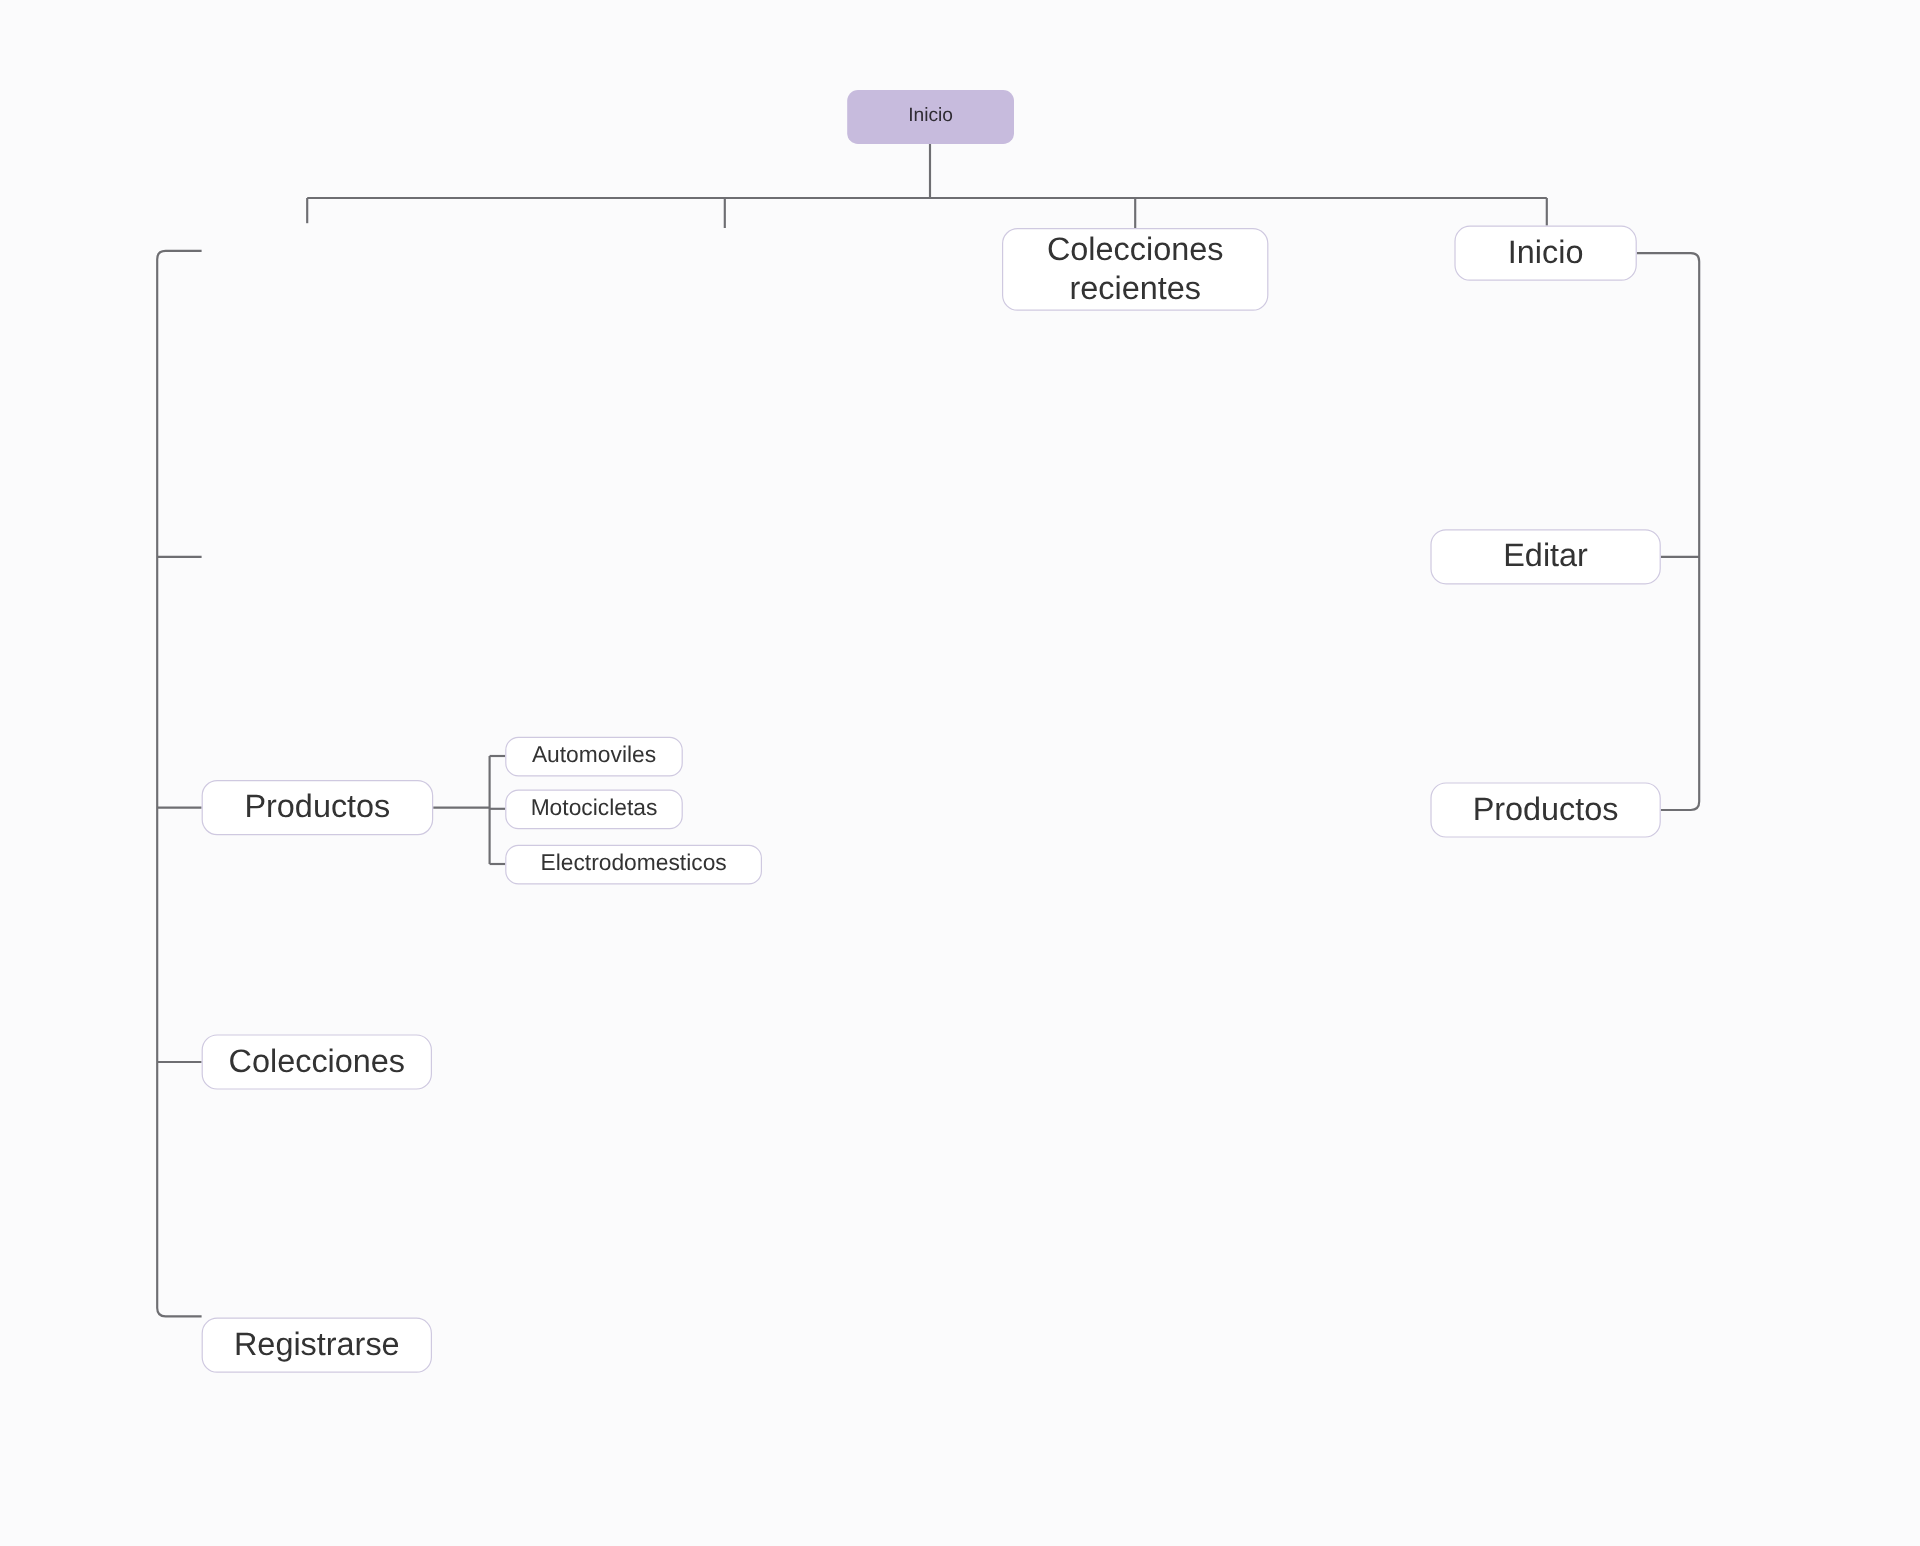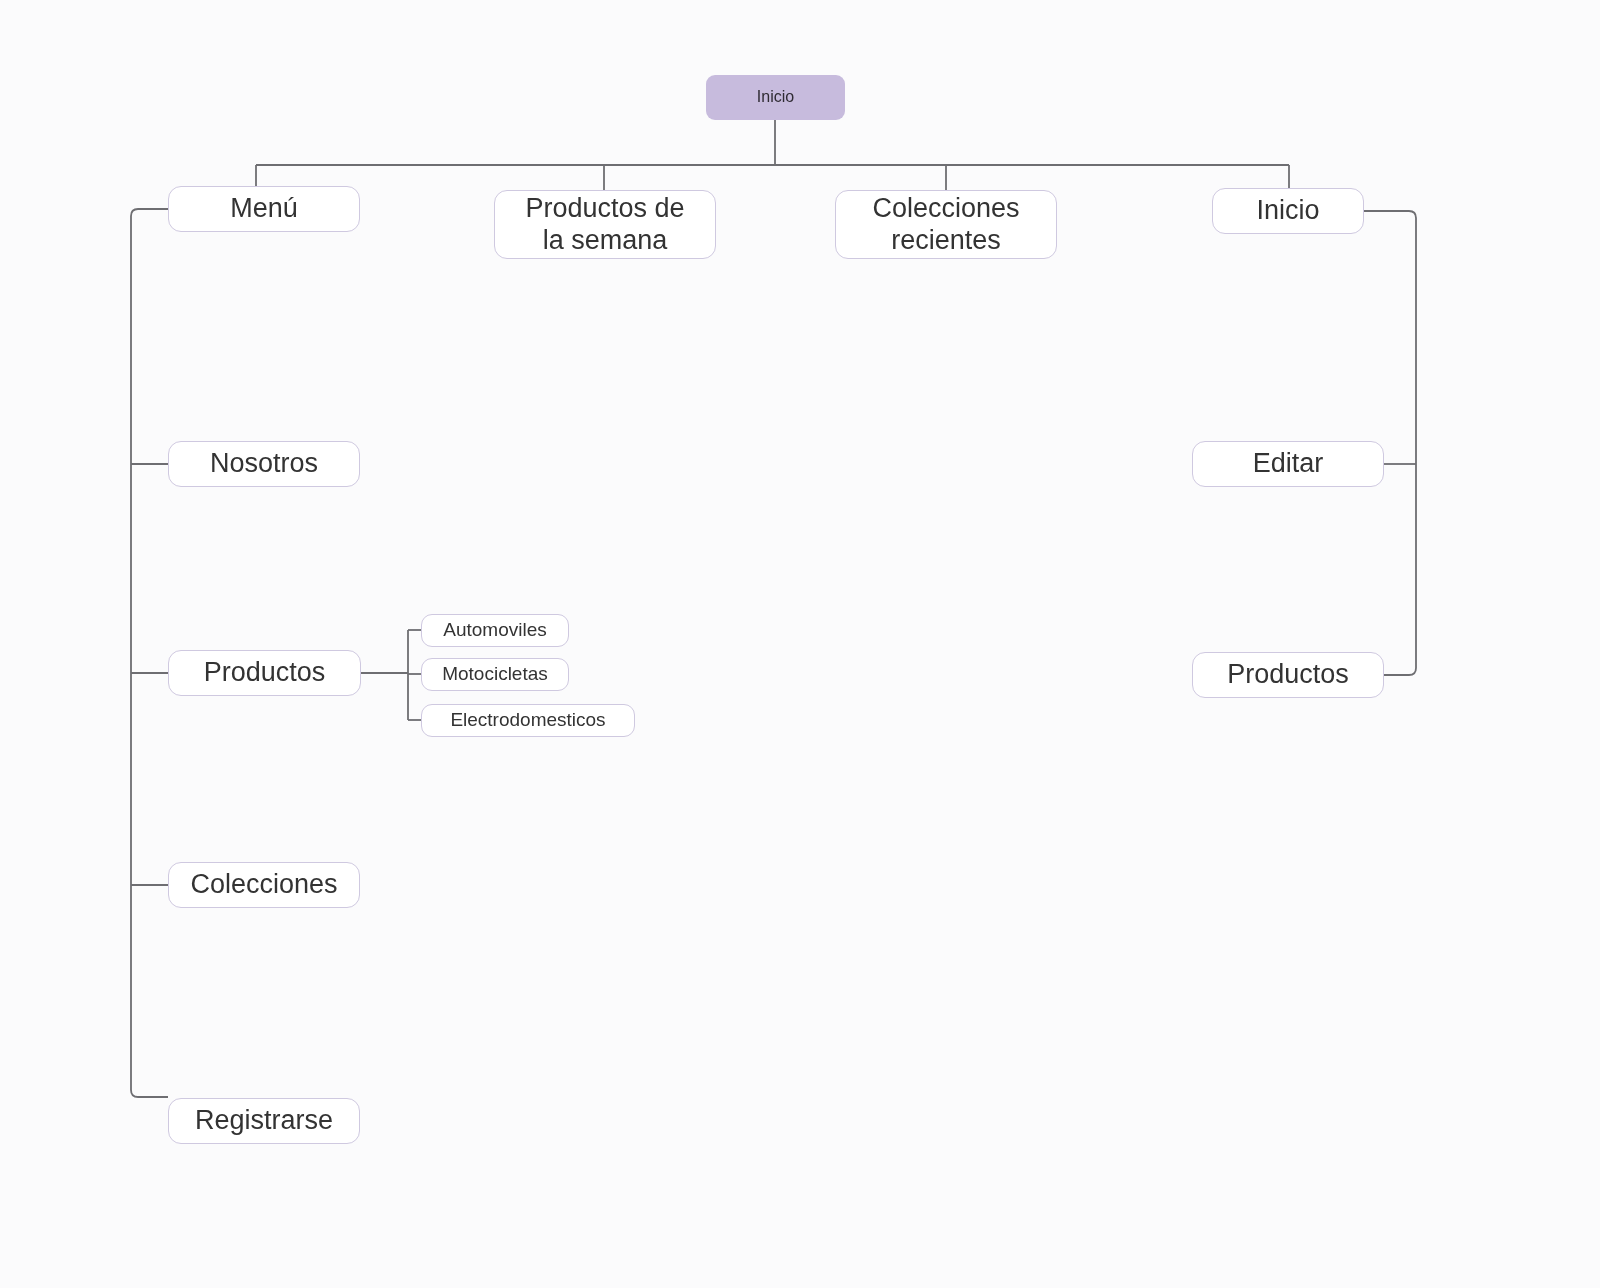--- a/index.html
+++ b/index.html
@@ -93,41 +93,31 @@
 
       <path d="M1364,211 L1409,211 Q1416,211 1416,218 L1416,668 Q1416,675 1409,675 L1384,675"></path>
       <path d="M1416,464 L1384,464"></path>
     </g>
   </svg>
 
   <div class="node root" style="left:706px; top:75px; width:139px; height:45px;">
     <span>Inicio</span>
   </div>
 
-  <div class="node lvl1" style="left:168px; top:186px; width:192px; height:46px;">
-    <span>Menú</span>
-  </div>
 
-  <div class="node lvl1" style="left:494px; top:190px; width:222px; height:69px;">
-    <span>Productos de
-la semana</span>
-  </div>
 
   <div class="node lvl1" style="left:835px; top:190px; width:222px; height:69px;">
     <span>Colecciones
 recientes</span>
   </div>
 
   <div class="node lvl1" style="left:1212px; top:188px; width:152px; height:46px;">
     <span>Inicio</span>
   </div>
 
-  <div class="node lvl2" style="left:168px; top:441px; width:192px; height:46px;">
-    <span>Nosotros</span>
-  </div>
 
   <div class="node lvl2" style="left:168px; top:650px; width:193px; height:46px;">
     <span>Productos</span>
   </div>
 
   <div class="node lvl2" style="left:168px; top:862px; width:192px; height:46px;">
     <span>Colecciones</span>
   </div>
 
   <div class="node lvl2" style="left:168px; top:1074px; width:192px; height:46px;margin-top:24px;">

